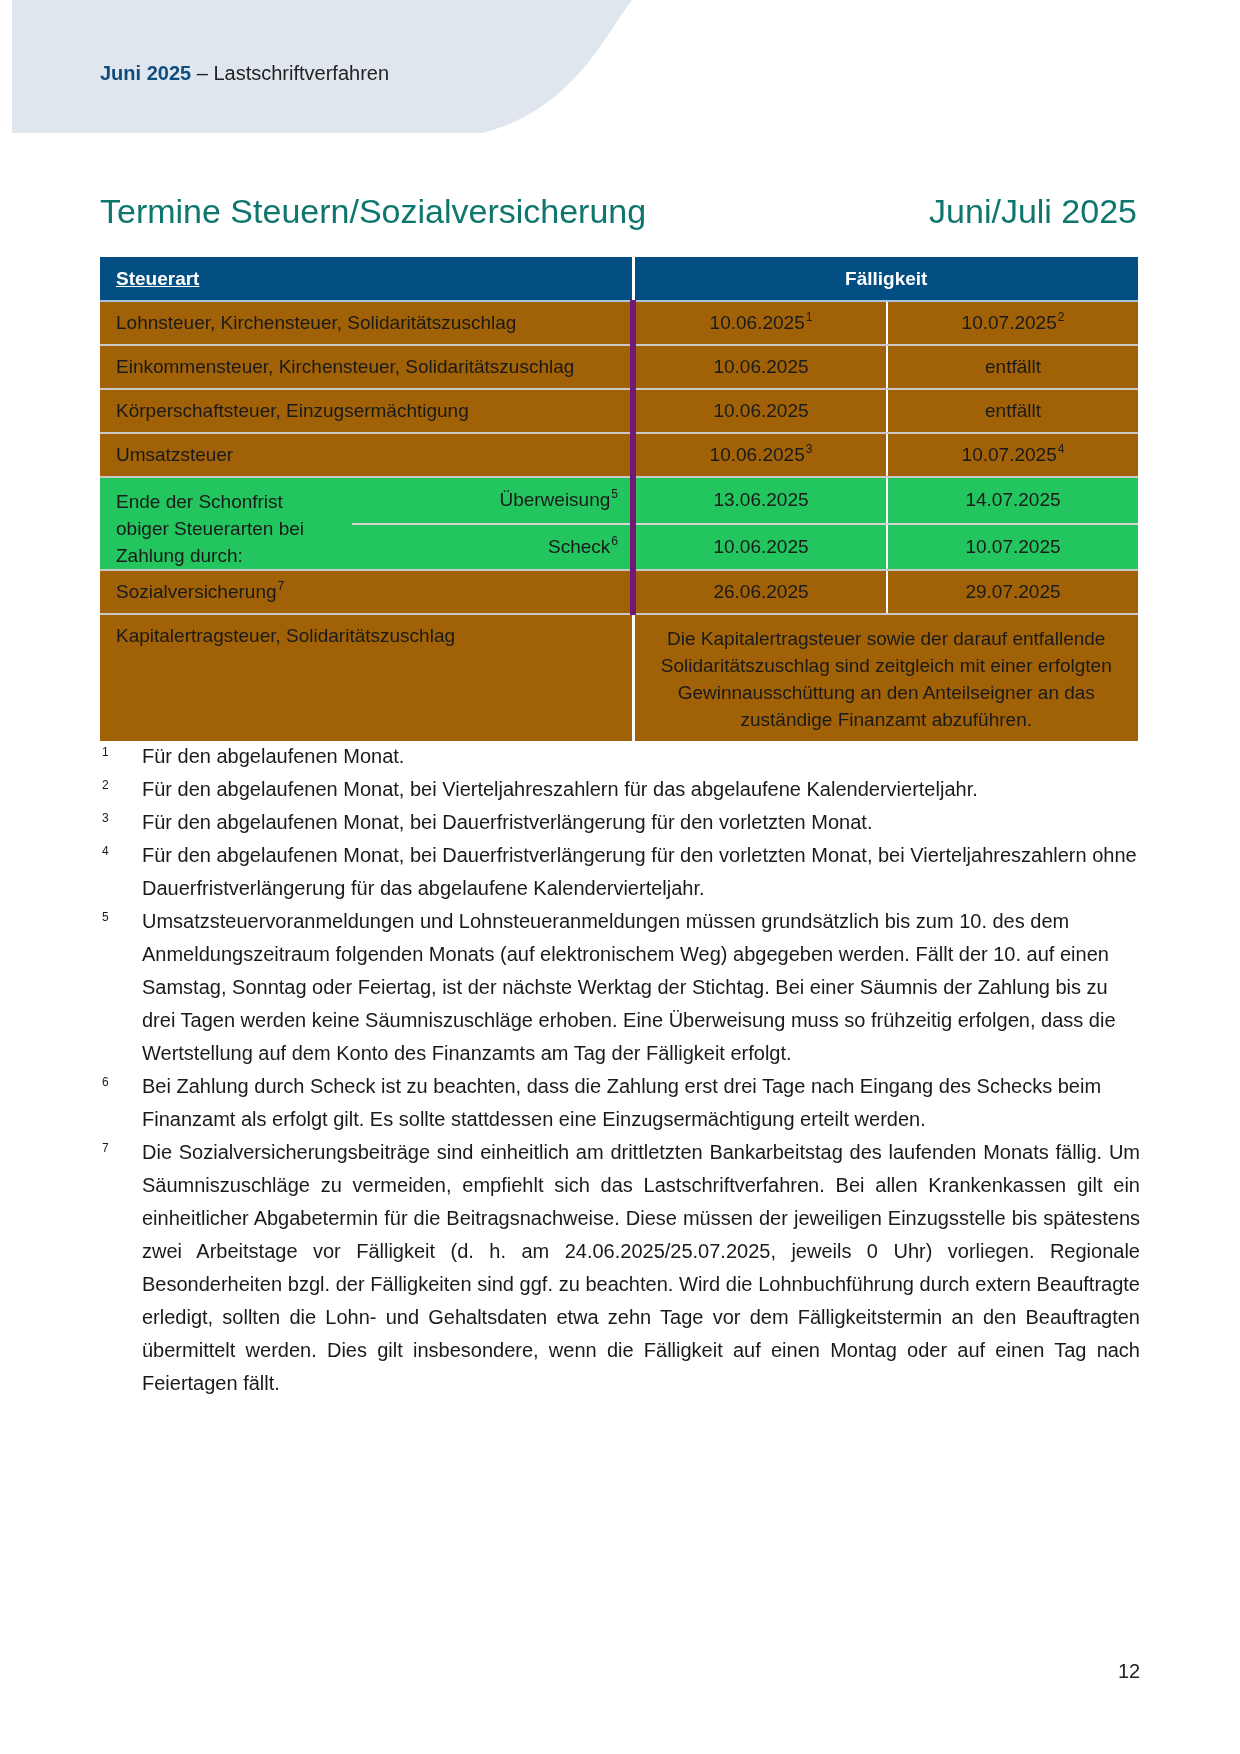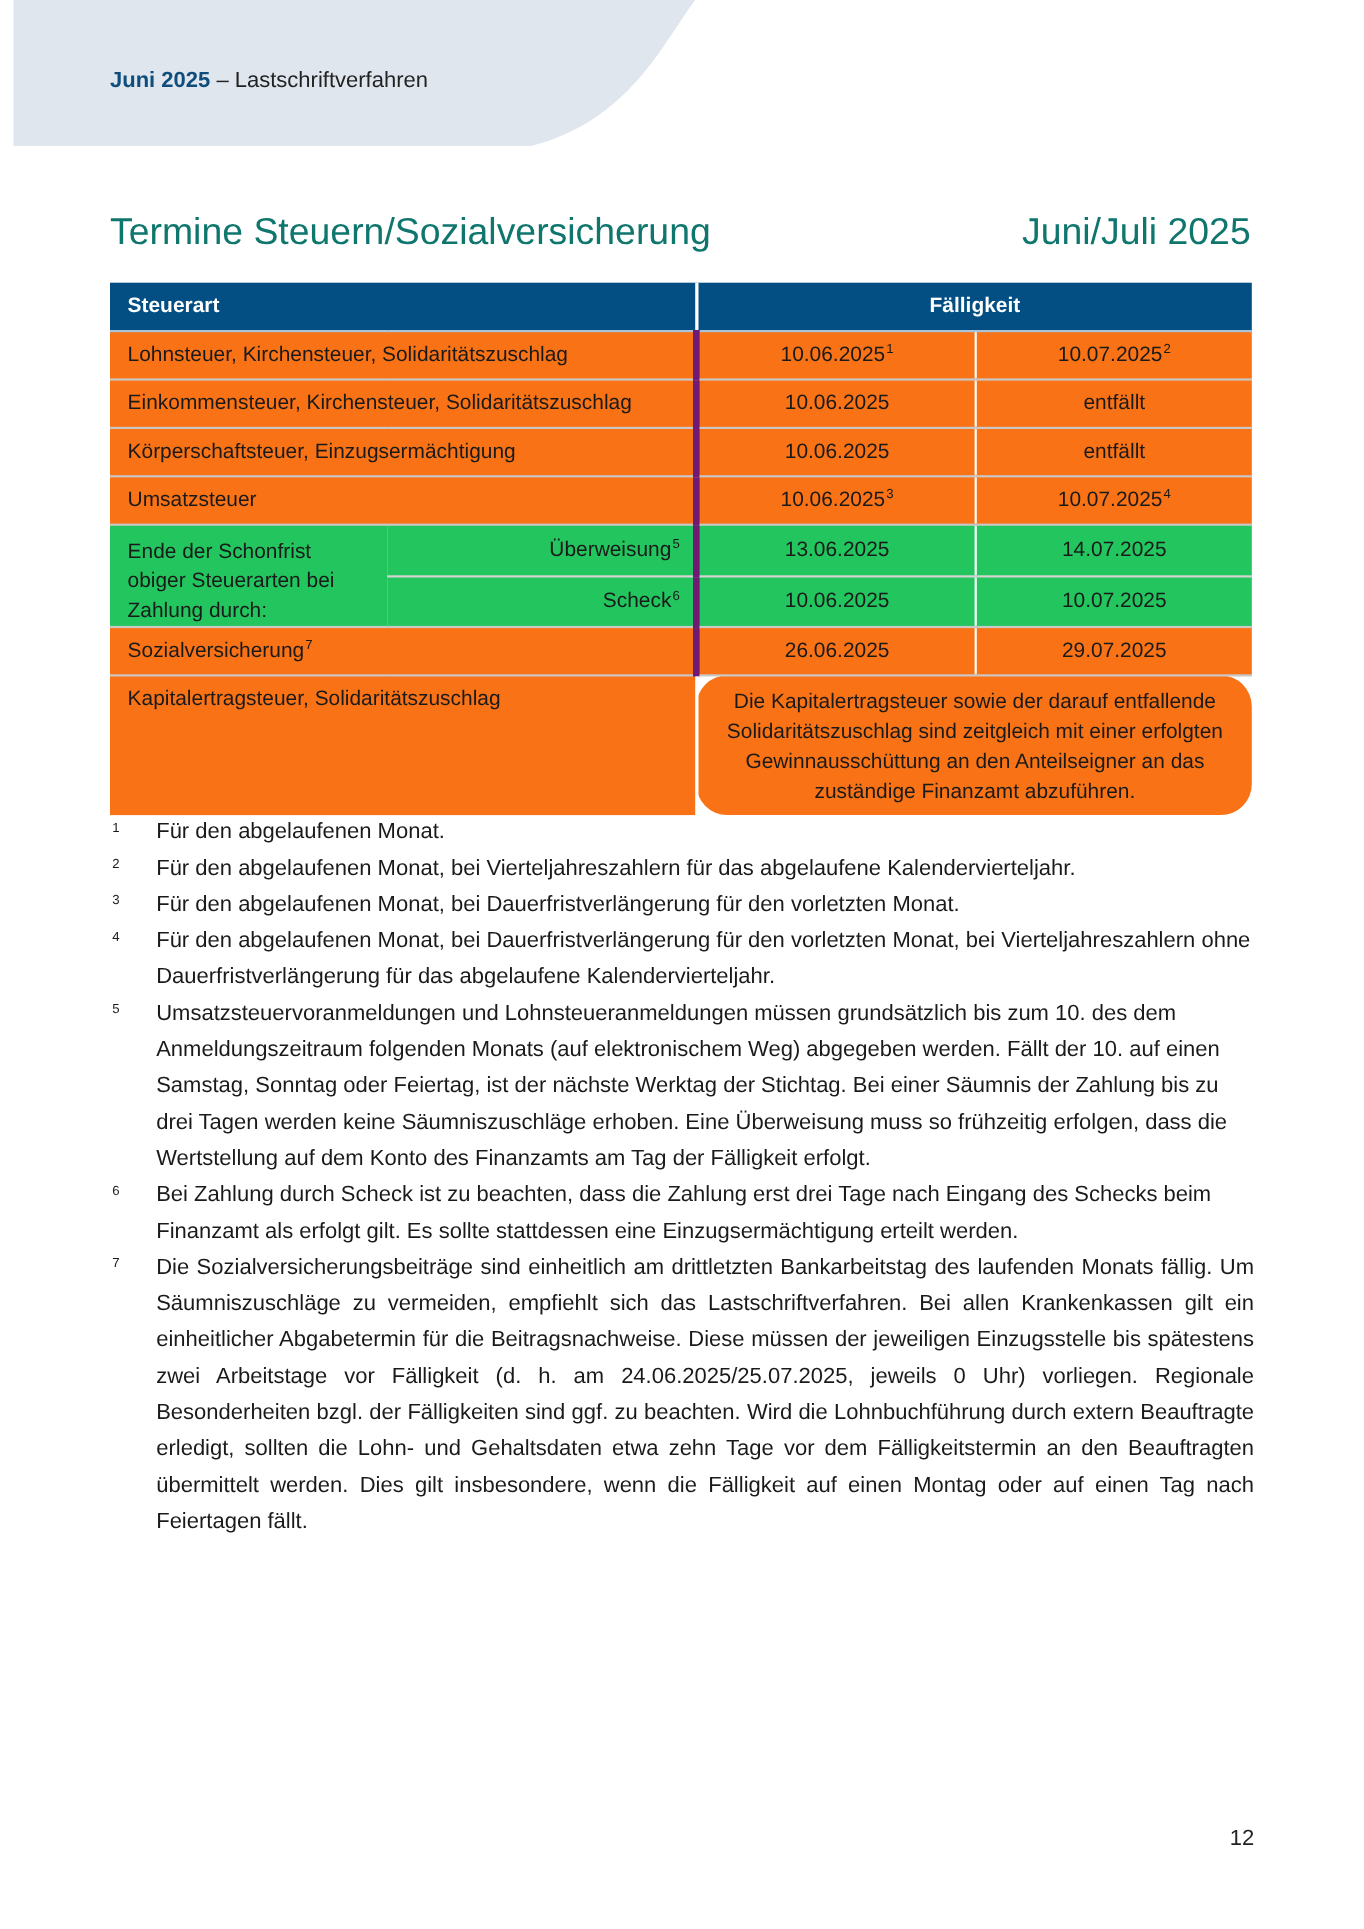--- a/index.html
+++ b/index.html
@@ -22,37 +22,36 @@
     color: #0f766e; font-size: 34px;
   }
   table.terms {
     position: absolute; left: 100px; top: 257px; width: 1038px;
     border-collapse: collapse; font-size: 19px; color: #1a1a1a;
   }
   table.terms th {
     background: #034f83; color: #fff; font-weight: bold; height: 43px;
     border-bottom: 2px solid #a9c3d8; padding: 0 16px;
   }
-  table.terms th.col-a { text-align: left; width: 395px; border-right: 3px solid #fff; }
+  table.terms th.col-a { text-align: left; width: 395px; border-right: 3px solid #fff; text-decoration: underline; }
   table.terms th.col-b { text-align: center; }
   table.terms td {
-    background: #f97316; height: 42px; padding: 0 16px;
+    background: #a16207; height: 42px; padding: 0 16px;
     border-bottom: 2px solid #c9c8c6;
   }
   table.terms td.date { text-align: center; width: 218px; }
   table.terms td.date-1 { border-left: 6px solid #701a75; margin-left: 44px; }
   table.terms td.date-2 { border-left: 2px solid #fff; }
   table.terms td.light { background: #22c55e; }
   table.terms td.sub { text-align: right; padding-right: 12px; }
   table.terms td.sub-first { border-bottom: 2px solid #d6d5d3; }
   table.terms td.label-left { vertical-align: top; padding-top: 10px; line-height: 27px; border-right: 0; }
   table.terms td.desc {
     text-align: center; line-height: 27px; padding: 10px 16px 8px; border-left: 3px solid #fff;
     border-bottom: none;
-    border-radius: 28px;
   }
   table.terms td.kap-label { vertical-align: top; padding-top: 10px; border-bottom: none; }
   sup { font-size: 12px; vertical-align: top; position: relative; top: -2px; margin-left: 1px; }
   .footnotes {
     position: absolute; left: 100px; top: 740px; width: 1040px; font-size: 20px; line-height: 33px; color: #1a1a1a;
   }
   .fn { display: flex; }
   .fn-num { width: 40px; flex: none; font-size: 12px; line-height: 24px; padding-left: 2px; }
   .fn-text { flex: 1; }
   .fn-text.justify { text-align: justify; }

